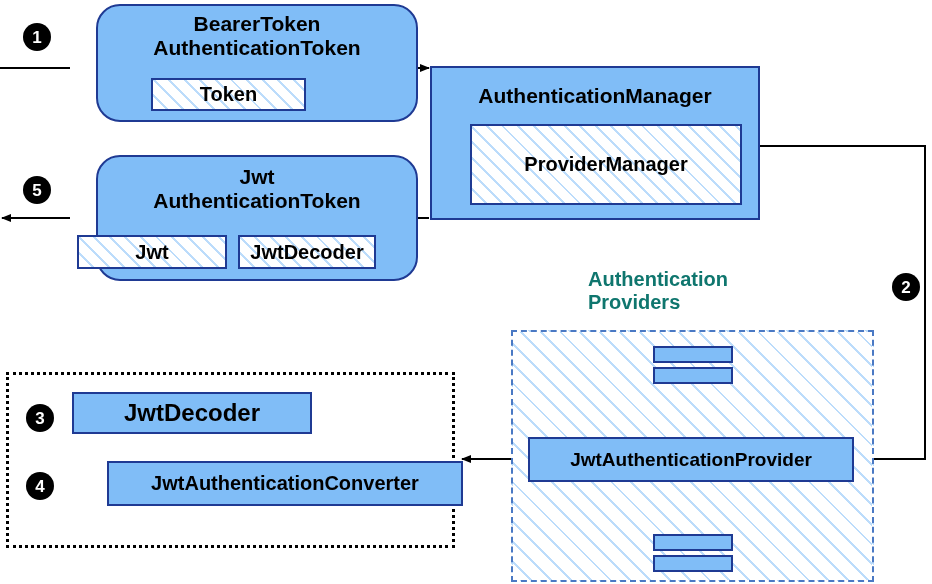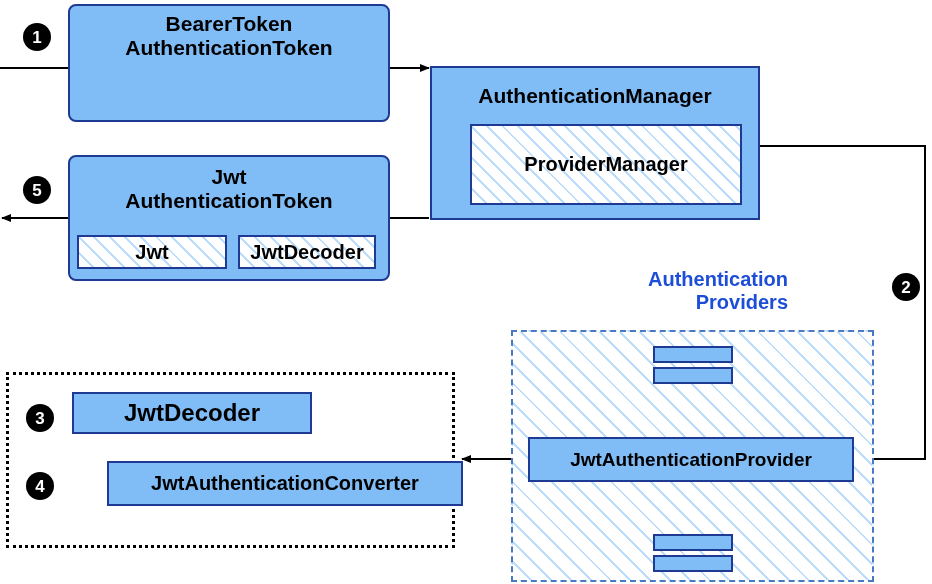--- a/index.html
+++ b/index.html
@@ -5,21 +5,21 @@
   html,body{margin:0;padding:0;background:#ffffff;}
   body{width:932px;height:584px;overflow:hidden;
        font-family:"Liberation Sans","DejaVu Sans",sans-serif;}
   #stage{position:relative;width:932px;height:584px;}
 
   
   .node{position:absolute;box-sizing:border-box;
         background:#80bdf7;border:2px solid #1f3a93;
         display:flex;align-items:center;justify-content:center;
         text-align:center;color:#000;font-weight:bold;line-height:1.12;}
-  .rounded{border-radius:8px;}
+  .rounded{border-radius:24px;margin-left:28px;}
   
   .sh1::before{content:"";position:absolute;left:-8px;top:8px;
         width:100%;height:100%;background:#9d9d9d;z-index:-1;
         border-radius:inherit;}
   
   .sh2::before{content:"";position:absolute;left:-8px;top:8px;
         width:100%;height:100%;background:#8f8f8f;z-index:-1;border-radius:inherit;}
   .sh2::after{content:"";position:absolute;left:-16px;top:16px;
         width:100%;height:100%;background:#e2e2e2;z-index:-2;border-radius:inherit;}
 
@@ -40,22 +40,22 @@
   .dotbox{position:absolute;box-sizing:border-box;
         border:3px dotted #000;background:transparent;}
 
   
   .badge{position:absolute;width:26px;height:26px;border-radius:50%;
         background:#000;color:#fff;font-weight:bold;font-size:17px;
         display:flex;align-items:center;justify-content:center;
         line-height:1;box-shadow:0 0 0 1px #000;}
 
   
-  .caption{position:absolute;color:#1d4ed8;font-weight:bold;
-        text-align:right;line-height:1.15;}
+  .caption{position:absolute;color:#0f766e;font-weight:bold;
+        text-align:left;line-height:1.15;}
 
   
   #wires{position:absolute;left:0;top:0;width:932px;height:584px;
         pointer-events:none;}
 
   
   .bar{position:absolute;box-sizing:border-box;
        background:#80bdf7;border:2px solid #1f3a93;}
 </style>
 </head>
@@ -96,20 +96,21 @@
   <div class="badge" style="left:893px;top:274px;">2</div>
   <div class="badge" style="left:27px;top:405px;">3</div>
   <div class="badge" style="left:27px;top:473px;">4</div>
   <div class="badge" style="left:24px;top:177px;">5</div>
 
   <div class="node rounded sh1" style="left:68px;top:4px;width:322px;height:118px;flex-direction:column;
               justify-content:flex-start;padding-top:6px;font-size:21px;">
     <div>BearerToken</div>
     <div>AuthenticationToken</div>
   </div>
+  <div class="chip" style="left:151px;top:78px;width:155px;height:33px;font-size:20px;">Token</div>
 
   <div class="node rounded sh1" style="left:68px;top:155px;width:322px;height:126px;flex-direction:column;
               justify-content:flex-start;padding-top:8px;font-size:21px;">
     <div>Jwt</div>
     <div>AuthenticationToken</div>
   </div>
   <div class="chip" style="left:77px;top:235px;width:150px;height:34px;font-size:20px;">Jwt</div>
   <div class="chip" style="left:238px;top:235px;width:138px;height:34px;font-size:20px;">JwtDecoder</div>
 
   <div class="node sh2" style="left:430px;top:66px;width:330px;height:154px;flex-direction:column;

